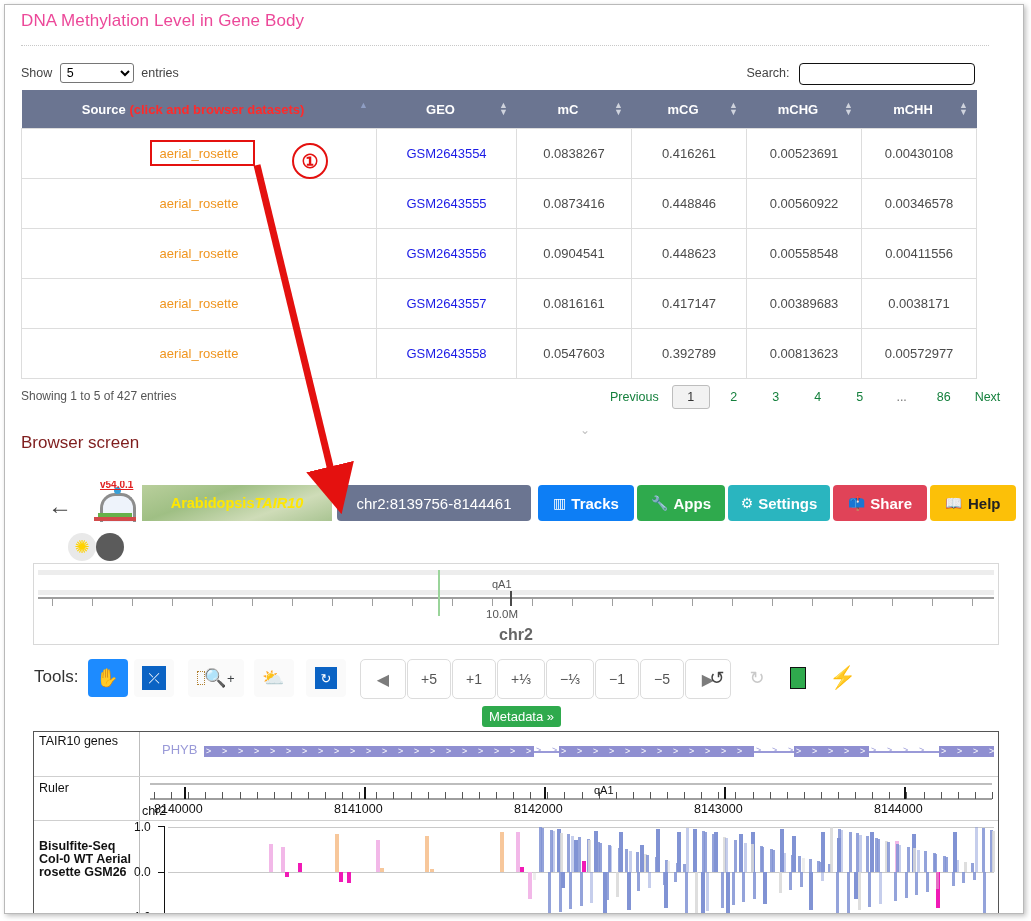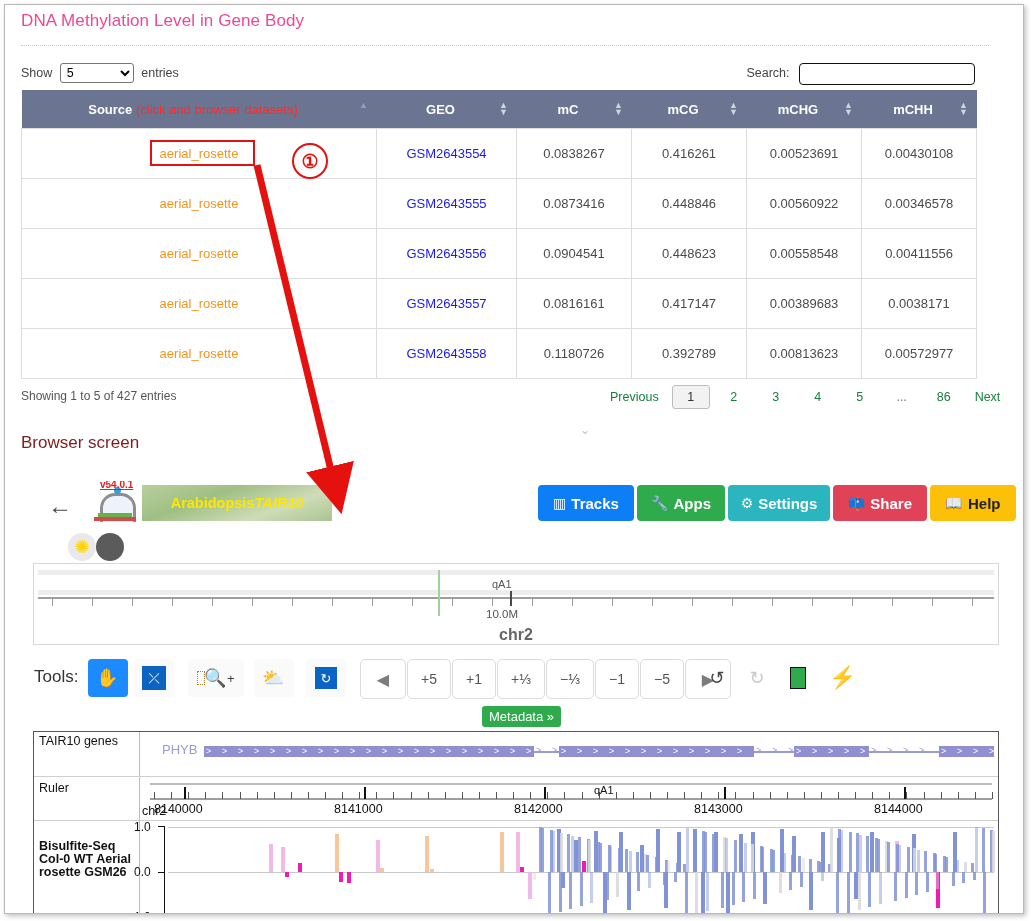--- a/index.html
+++ b/index.html
@@ -54,21 +54,21 @@
   table.dt thead th{
     background:#6b7591;color:#fff;
     font-size:13px;font-weight:bold;
     height:38px;
     text-align:center;
     position:relative;
     border:none;
     padding:0 18px 0 6px;
   }
   table.dt thead th .sortwrap{display:inline-block;}
-  .hdr-note{color:#ff2a2a;font-weight:normal;}
+  .hdr-note{color:#ff2a2a;font-weight:bold;}
   .sort-arrow{
     position:absolute;right:8px;top:50%;margin-top:-7px;
     width:10px;height:14px;color:#cfd3dd;font-size:9px;line-height:7px;text-align:center;
   }
   .sort-arrow.asc{color:#8f9ec4;}
   .sort-arrow i{display:block;font-style:normal;}
   table.dt tbody td{
     border:1px solid #dddddd;
     height:47px;
     font-size:13px;
@@ -315,21 +315,21 @@
           <td class="src"><span>aerial_rosette</span></td>
           <td class="geo"><a>GSM2643557</a></td>
           <td>0.0816161</td>
           <td>0.417147</td>
           <td>0.00389683</td>
           <td>0.0038171</td>
         </tr>
         <tr>
           <td class="src"><span>aerial_rosette</span></td>
           <td class="geo"><a>GSM2643558</a></td>
-          <td>0.1180726</td>
+          <td>0.0547603</td>
           <td>0.392789</td>
           <td>0.00813623</td>
           <td>0.00572977</td>
         </tr>
       </tbody>
   </table>
 
   <div class="dt-info">Showing 1 to 5 of 427 entries</div>
 
   <div class="dt-paging">
@@ -351,20 +351,21 @@
         <div class="dot"></div>
         <div class="grass"></div>
         <div class="base"></div>
       </div>
 
       <div class="species">
         <span class="nonital">Arabidopsis </span>
           <span>TAIR10</span>
       </div>
 
+      <div class="locbox">chr2:8139756-8144461</div>
 
       <div class="btn btn-tracks">
         <span class="gl">▥</span>
         <span>Tracks</span>
       </div>
       <div class="btn btn-apps">
         <span class="gl">🔧</span>
         <span>Apps</span>
       </div>
       <div class="btn btn-settings">

